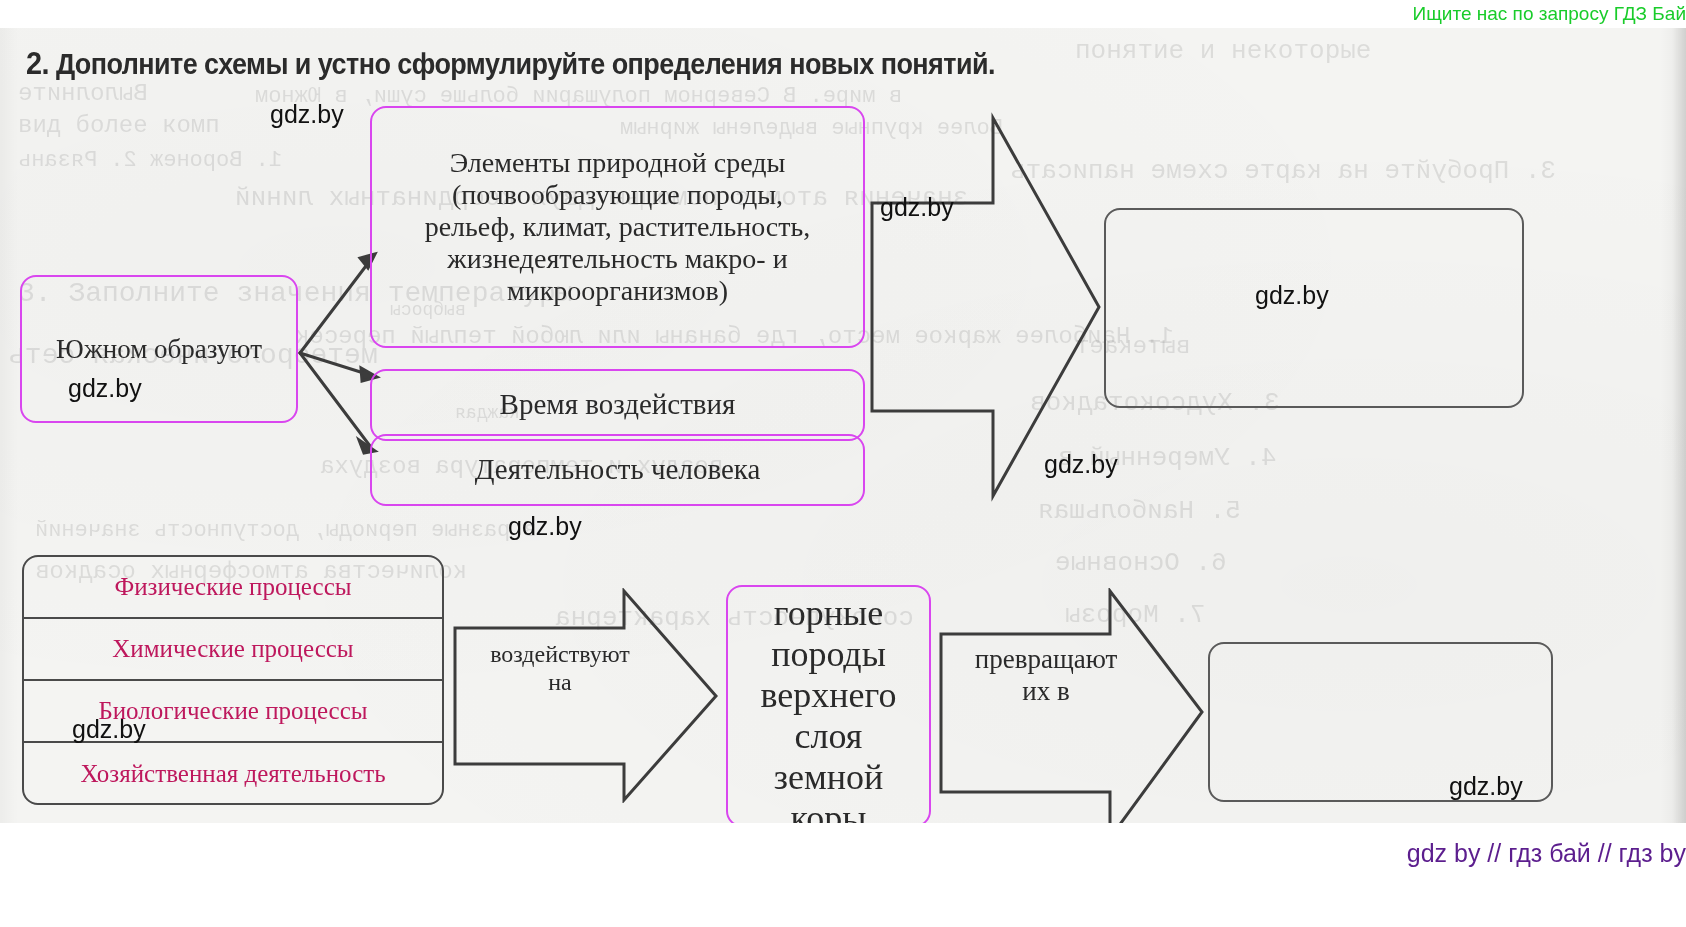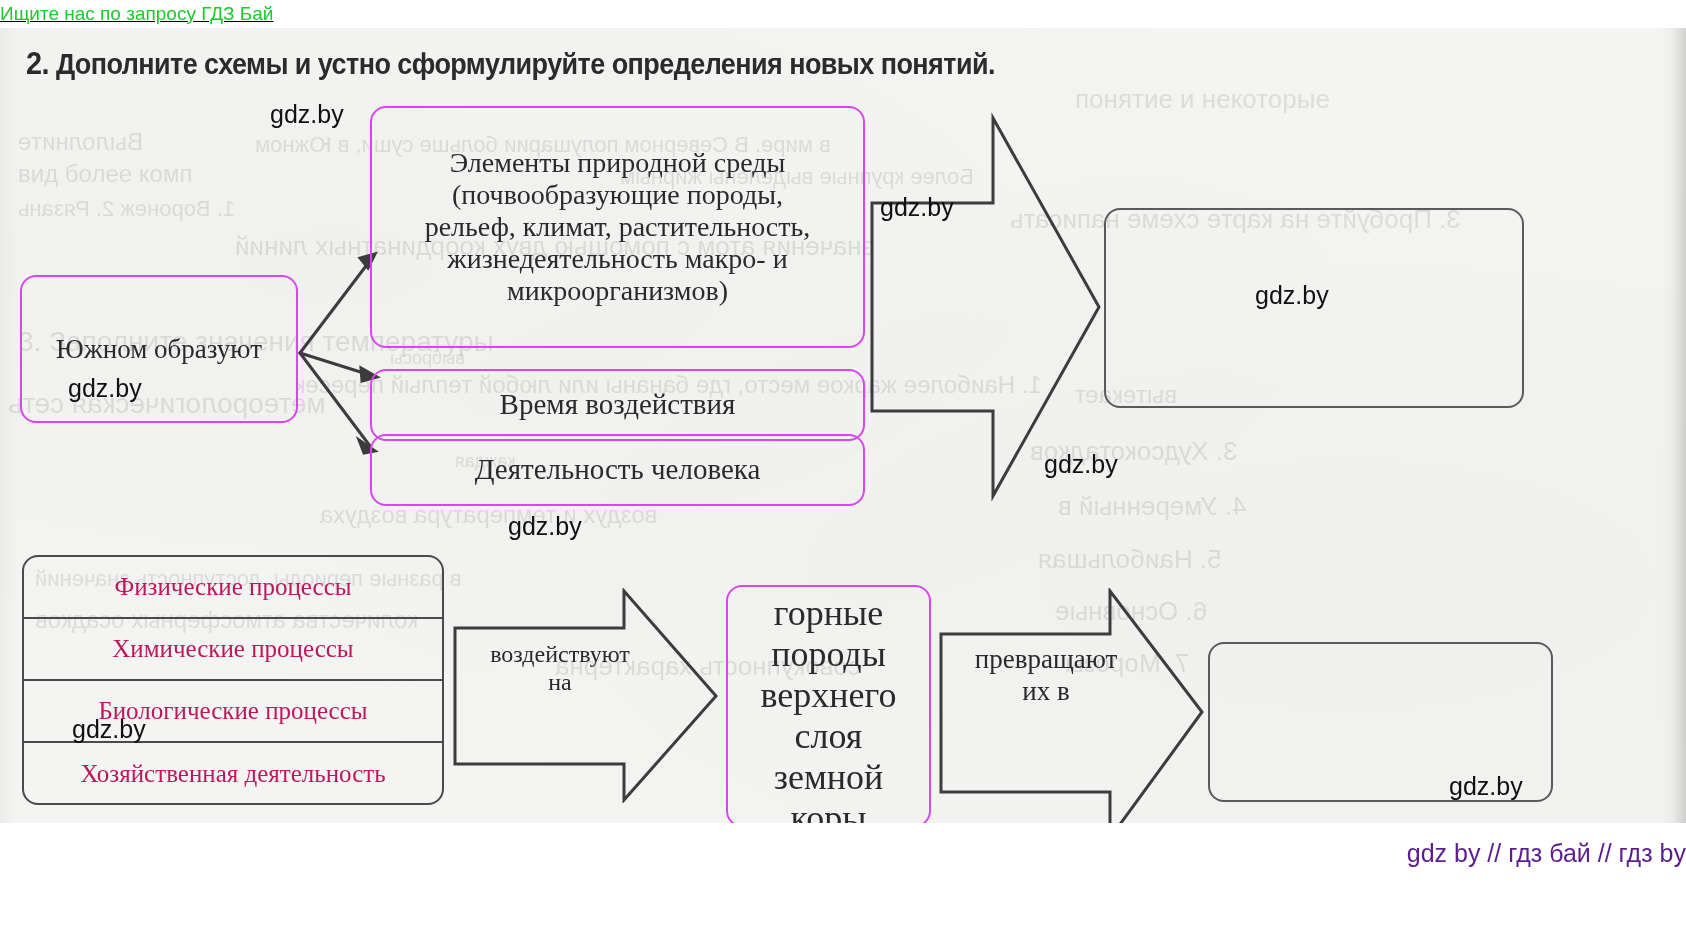--- a/index.html
+++ b/index.html
@@ -18,22 +18,21 @@
     background: #ffffff;
   }
 
   
   .banner {
     position: absolute;
     left: 0; top: 0;
     width: 1686px;
     height: 44px;
     background: #ffffff;
-    text-align: left;
-    text-decoration: underline;
+    text-align: right;
   }
   .banner-text {
     font-family: "Liberation Sans", sans-serif;
     font-size: 19px;
     color: #19cc2a;
     line-height: 28px;
     white-space: nowrap;
   }
 
   
@@ -60,26 +59,25 @@
   .scan-right-edge {
     position: absolute;
     right: 0; top: 0;
     width: 14px; height: 795px;
     background: linear-gradient(90deg, rgba(0,0,0,0.0), rgba(0,0,0,0.10));
   }
 
   
   .ghost {
     position: absolute;
-    font-family: Liberation Sans, sans-serif;
+    font-family: Liberation Mono, monospace;
     color: rgba(60,60,60,0.13);
     white-space: nowrap;
     pointer-events: none;
     user-select: none;
-    margin-top: 48px;
   }
   .ghost.flip { transform: scaleX(-1); }
 
   
   .task-head {
     position: absolute;
     left: 26px; top: 18px;
     font-family: "Liberation Sans", sans-serif;
     font-weight: bold;
     font-size: 29px;

